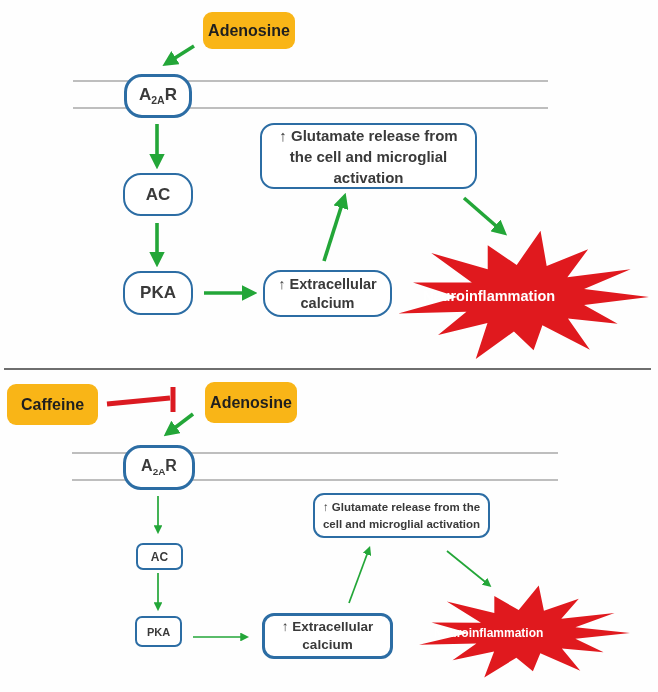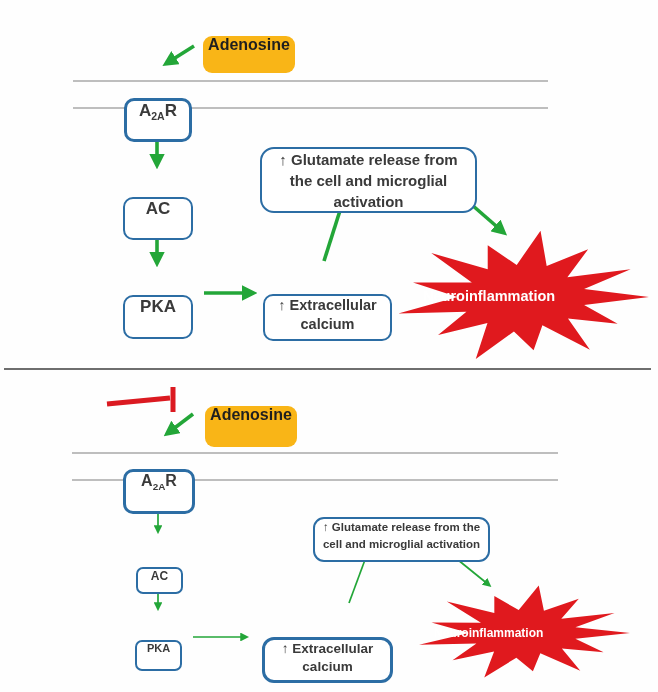--- a/index.html
+++ b/index.html
@@ -2,28 +2,28 @@
 <html><head>
 <meta charset="utf-8">
 <style>
   html,body{margin:0;padding:0;background:#ffffff;}
   #canvas{
     position:relative;width:658px;height:692px;background:#fefefe;overflow:hidden;
     font-family:"Liberation Sans", sans-serif;
   }
   #wires{position:absolute;left:0;top:0;z-index:1;}
   .node{
-    position:absolute;z-index:2;display:flex;align-items:flex-start;justify-content:center;
-    text-align:center;box-sizing:border-box;color:#3a3a3a;margin-top:24px;
+    position:absolute;z-index:2;display:flex;align-items:center;justify-content:center;
+    text-align:center;box-sizing:border-box;color:#3a3a3a;
   }
   .ybox{
     background:#f9b517;border-radius:9px;color:#1f1f1f;font-weight:700;font-size:15px;
   }
   .bbox{
-    background:#ffffff;border:2.5px solid #2c6da4;border-radius:10px;font-weight:600;
+    background:#ffffff;border:2.5px solid #2c6da4;border-radius:18px;font-weight:600;
   }
   .burst-label{
     position:absolute;z-index:3;color:#ffffff;font-weight:600;
   }
   .receptor sub{font-size:62%;}
 </style>
 </head>
 <body>
 
 <div id="canvas">
@@ -99,20 +99,23 @@
   </div>
 
   <div class="node bbox" style="left:260px;top:123px;width:217px;height:66px;font-size:15px;line-height:1.4;padding:0 15px;border-radius:14px;">
     <span>↑ Glutamate release from the cell and microglial activation</span>
   </div>
 
   <div class="burst-label" style="left:423px;top:288px;width:200px;font-size:14.5px;">
     <span>Neuroinflammation</span>
   </div>
 
+  <div class="node ybox" style="left:7px;top:384px;width:91px;height:41px;font-size:16px;">
+    <span>Caffeine</span>
+  </div>
 
   <div class="node ybox" style="left:205px;top:382px;width:92px;height:41px;font-size:16px;">
     <span>Adenosine</span>
   </div>
 
   <div class="node bbox receptor" style="left:123px;top:445px;width:72px;height:45px;font-size:16px;border-width:3px;">
     <span><span>A</span><sub>2A</sub><span>R</span></span>
   </div>
 
   <div class="node bbox" style="left:136px;top:543px;width:47px;height:27px;font-size:12px;border-width:2.5px;border-radius:7px;">

